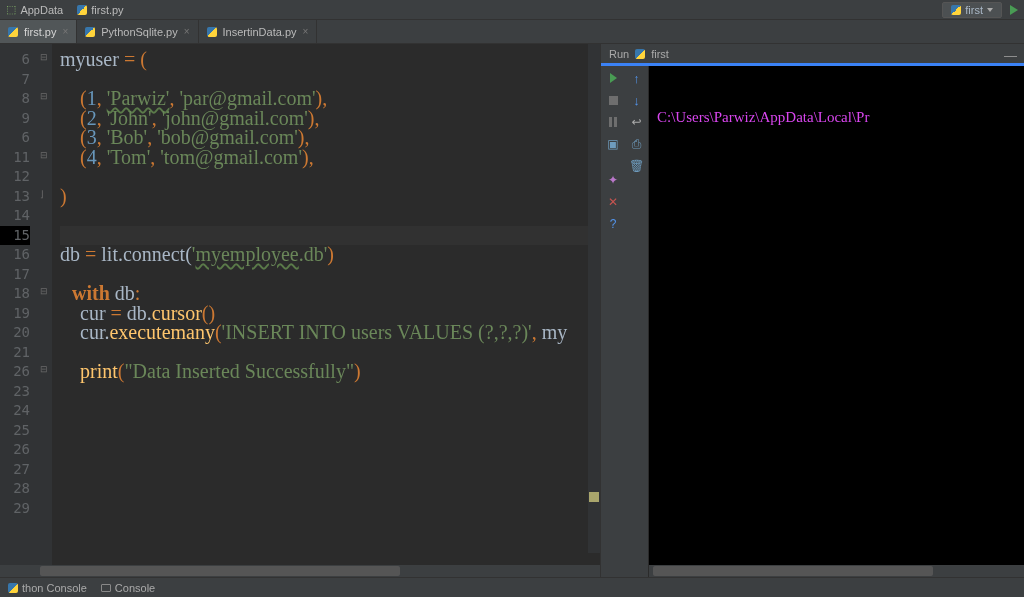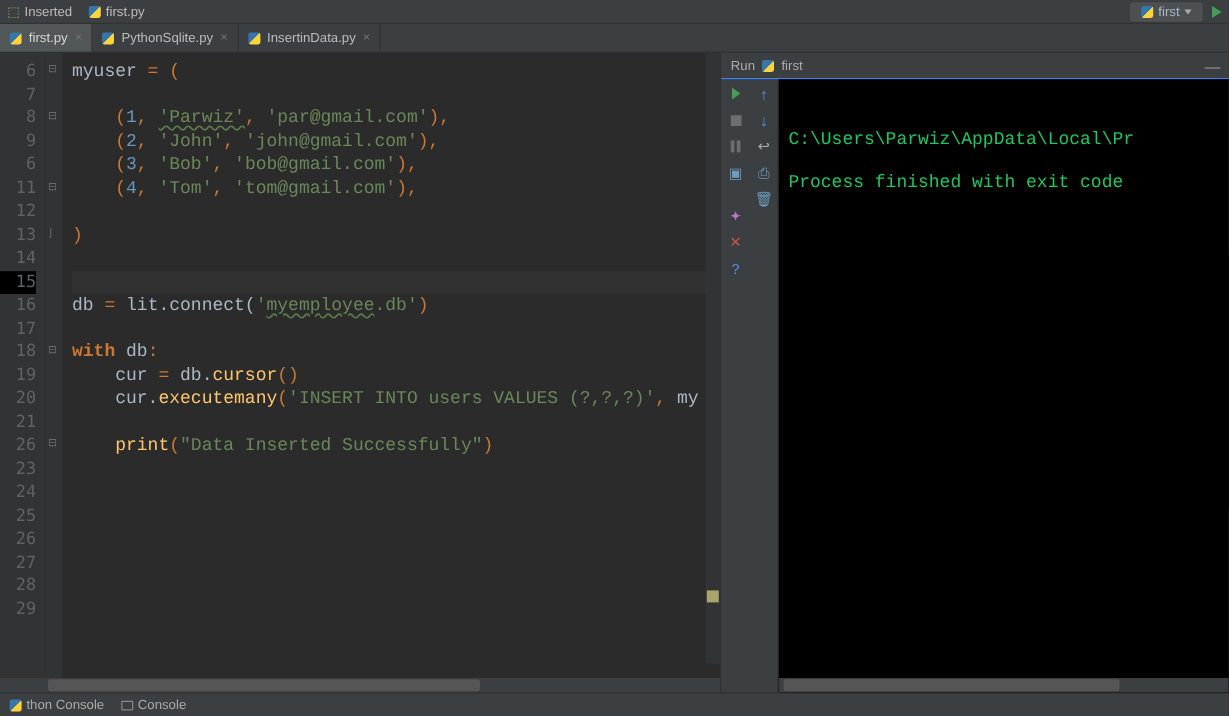--- a/index.html
+++ b/index.html
@@ -113,37 +113,37 @@
     position: absolute;
     left: 2px;
     width: 8px; height: 8px;
     color: #6a6a6a;
     font-size: 9px;
     line-height: 8px;
   }
   .code-text {
     flex: 1;
     padding: 6px 0 6px 8px;
-    font-family: Liberation Mono, monospace;
-    font-size: 15px;
+    font-family: Liberation Serif, serif;
+    font-size: 20px;
     line-height: 19.5px;
     white-space: pre;
     color: #a9b7c6;
     position: relative;
   }
   .code-line { height: 19.5px; }
   .currentline { background: rgba(50,50,50,0.9); }
   .currentline-gutter { background: #000000; }
   
   .id { color: #a9b7c6; }
   .str { color: #6a8759; }
   .str-u { color: #6a8759; text-decoration: underline wavy #5a7a49; text-underline-offset: 2px; }
   .num { color: #6897bb; }
   .punct { color: #cc7832; }
-  .kw { color: #cc7832; font-weight: bold; }
+  .kw { color: #cc7832; font-weight: bold; margin-left: 12px; }
   .fn { color: #ffc66d; text-align: center; }
   .h-scrollbar {
     height: 12px;
     background: #3c3f41;
     position: relative;
   }
   .h-thumb {
     position: absolute;
     top: 1px; height: 10px;
     background: #555;
@@ -168,21 +168,21 @@
     border-left: 1px solid #323232;
     min-width: 0;
   }
   .run-header {
     height: 22px;
     background: #3c3f41;
     display: flex;
     align-items: center;
     gap: 6px;
     padding: 0 8px;
-    border-bottom: 1px solid #3b82f6;
+    border-bottom: 3px solid #3b82f6;
     font-size: 11px;
     color: #aaa;
   }
   .run-body {
     flex: 1;
     display: flex;
     min-height: 0;
   }
   .run-gutter {
     width: 24px;
@@ -211,23 +211,23 @@
   .wrap-ic { color:#aaa; }
   .print-ic { color:#6e9cbe; }
   .trash-ic { color:#6e9cbe; }
   .pin-ic { color:#b977c9; }
   .x-ic { color:#c75450; }
   .q-ic { color:#5394ec; }
   .console-body {
     flex: 1;
     background: #000;
     padding: 6px 8px;
-    font-family: Liberation Mono, monospace;
+    font-family: Liberation Serif, serif;
     font-size: 15px;
-    color: #22c55e;
+    color: #d946ef;
     white-space: pre;
     line-height: 18px;
     overflow: hidden;
     position: relative;
   }
   .console-scroll {
     position: absolute; bottom:0; left:0; right:0;
     height: 12px; background:#3c3f41;
   }
   .console-scroll .h-thumb { left:4px; width:280px; }
@@ -259,21 +259,21 @@
     cursor: pointer;
   }
 </style>
 </head>
 <body>
 
 <div class="top-toolbar">
   <div class="top-left">
     <div class="top-item">
       <span style="color:#87b66b">⬚</span>
-      <span>Inserted</span>
+      <span>AppData</span>
     </div>
     <div class="top-item">
       <span class="icon-py"></span>
       <span>first.py</span>
     </div>
   </div>
   <div class="top-right">
     <div class="run-config">
       <span class="icon-py"></span>
       <span>first</span>
@@ -377,21 +377,21 @@
         <div class="rg-btn q-ic">?</div>
       </div>
       <div class="run-gutter2">
         <div class="rg-btn arrow-up">↑</div>
         <div class="rg-btn arrow-down">↓</div>
         <div class="rg-btn wrap-ic">↩</div>
         <div class="rg-btn print-ic">⎙</div>
         <div class="rg-btn trash-ic">🗑</div>
       </div>
       <div class="console-body" id="console">
-        <div>C:\Users\Parwiz\AppData\Local\Pr</div><div>&nbsp;</div><div>Process finished with exit code </div><div class="console-scroll">
+        <div>C:\Users\Parwiz\AppData\Local\Pr</div><div>&nbsp;</div><div class="console-scroll">
           <div class="h-thumb"></div>
         </div>
       </div>
     </div>
   </div>
 
 </div>
 
 <div class="bottom-bar">
   <div class="bottom-item">

